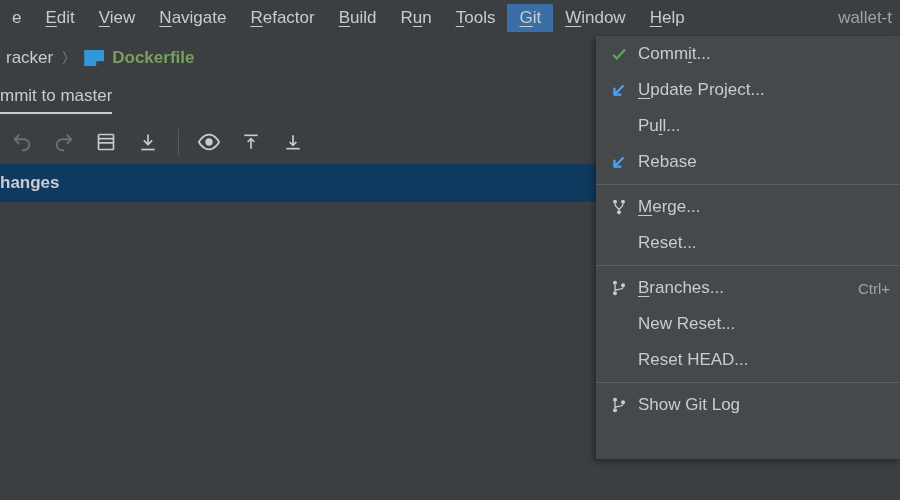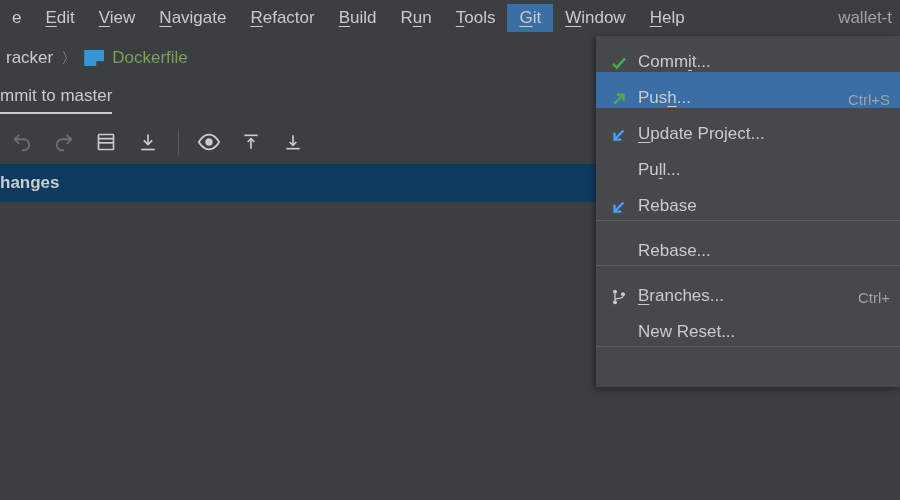--- a/index.html
+++ b/index.html
@@ -18,38 +18,38 @@
   .menubar{display:flex;align-items:center;height:36px;padding:0 0 0 0;background:var(--bg);}
   .menubar .mi{padding:4px 12px;cursor:default;}
   .menubar .mi.active{background:var(--bg-highlight);}
   .menubar .spacer{flex:1;}
   .menubar .proj{color:var(--fg-dim);padding:4px 8px 4px 30px;}
   .mn{text-decoration:underline;text-underline-offset:3px;}
 
   .breadcrumb{display:flex;align-items:center;height:44px;padding-left:0;background:var(--bg);}
   .breadcrumb .crumb{display:flex;align-items:center;padding:0 6px;color:var(--fg);}
   .breadcrumb .sep{color:var(--fg-dim);padding:0 2px;font-size:15px;}
-  .breadcrumb .file{color:var(--accent-green);}
+  .breadcrumb .file{color:var(--accent-green);font-weight:bold;}
   .docker-icon{width:20px;height:16px;background:#3296d8;display:inline-block;margin-right:8px;clip-path:polygon(0 0,100% 0,100% 70%,60% 70%,60% 100%,0 100%);}
 
   .tabrow{position:relative;display:flex;align-items:flex-end;height:40px;background:var(--bg);}
   .tab{height:40px;display:flex;align-items:center;padding:0 18px 0 0;}
   .tab-label{border-bottom:2px solid var(--fg);padding-bottom:6px;}
   .gear{position:absolute;right:14px;top:6px;font-size:20px;color:var(--fg);}
 
   .toolbar{display:flex;align-items:center;height:44px;background:var(--bg);gap:18px;padding-left:10px;}
   .tool{width:24px;height:24px;display:flex;align-items:center;justify-content:center;color:var(--fg);}
   .tool.dim{color:#6d7072;}
   .tool-sep{width:1px;height:26px;background:var(--sep);}
 
   .changes{height:38px;display:flex;align-items:center;background:var(--bg-panel-highlight);padding-left:0;font-weight:600;}
 
   
   .dropdown{position:absolute;left:596px;top:36px;width:304px;background:var(--bg-menu);box-shadow:-2px 2px 6px rgba(0,0,0,.4);z-index:10;}
-  .dropdown .row{display:flex;align-items:flex-end;height:36px;padding:0 10px;}
+  .dropdown .row{display:flex;align-items:center;height:36px;padding:0 10px;}
   .dropdown .row.hl{background:var(--bg-highlight);}
   .dropdown .row .ic{width:26px;display:flex;justify-content:center;align-items:center;}
   .dropdown .row .lbl{flex:1;padding-left:6px;}
   .dropdown .row .sc{color:var(--fg-dim);font-size:15px;}
   .dropdown .dsep{height:1px;background:var(--sep);margin:4px 0;}
 
   
   svg{display:block;}
 </style>
 </head>
@@ -152,30 +152,20 @@
 <div class="dropdown" id="git-dropdown">
     <div class="row">
       <span class="ic">
         <svg width="18" height="18" viewBox="0 0 24 24" fill="none" stroke="var(--icon-green)" stroke-width="3">
           <polyline points="4 13 9 18 20 6"></polyline>
         </svg>
       </span>
       <span class="lbl">Comm<span class="mn">i</span>t...</span>
       <span class="sc"></span>
     </div>
-    <div class="row hl">
-      <span class="ic">
-        <svg width="18" height="18" viewBox="0 0 24 24" fill="none" stroke="var(--icon-green)" stroke-width="3">
-          <line x1="6" y1="18" x2="18" y2="6"></line>
-          <polyline points="9 6 18 6 18 15"></polyline>
-        </svg>
-      </span>
-      <span class="lbl">Pus<span class="mn">h</span>...</span>
-      <span class="sc">Ctrl+S</span>
-    </div>
     <div class="row">
       <span class="ic">
         <svg width="18" height="18" viewBox="0 0 24 24" fill="none" stroke="var(--icon-blue)" stroke-width="3">
           <line x1="18" y1="6" x2="6" y2="18"></line>
           <polyline points="6 9 6 18 15 18"></polyline>
         </svg>
       </span>
       <span class="lbl"><span class="mn">U</span>pdate Project...</span>
       <span class="sc"></span>
     </div>
@@ -189,40 +179,69 @@
         <svg width="18" height="18" viewBox="0 0 24 24" fill="none" stroke="var(--icon-blue)" stroke-width="3">
           <line x1="18" y1="6" x2="6" y2="18"></line>
           <polyline points="6 9 6 18 15 18"></polyline>
         </svg>
       </span>
       <span class="lbl">Rebase</span>
       <span class="sc"></span>
     </div>
     <div class="dsep"></div>
     <div class="row">
-      <span class="ic"></span>
-      <span class="lbl">Rebase...</span>
+      <span class="ic">
+        <svg width="16" height="18" viewBox="0 0 24 24" fill="currentColor">
+          <circle cx="6" cy="4" r="3"></circle>
+          <circle cx="18" cy="4" r="3"></circle>
+          <circle cx="12" cy="20" r="3"></circle>
+          <path d="M6 7c0 6 6 6 6 10M18 7c0 6-6 6-6 10" fill="none" stroke="currentColor" stroke-width="2"></path>
+        </svg>
+      </span>
+      <span class="lbl"><span class="mn">M</span>erge...</span>
+      <span class="sc"></span>
+    </div>
+    <div class="row">
+      <span class="ic"></span>
+      <span class="lbl">Reset...</span>
       <span class="sc"></span>
     </div>
     <div class="dsep"></div>
     <div class="row">
       <span class="ic">
         <svg width="16" height="18" viewBox="0 0 24 24" fill="currentColor">
           <circle cx="6" cy="4" r="3"></circle>
           <circle cx="6" cy="20" r="3"></circle>
           <circle cx="18" cy="8" r="3"></circle>
           <path d="M6 7v10M18 11c0 5-12 1-12 6" fill="none" stroke="currentColor" stroke-width="2"></path>
         </svg>
       </span>
       <span class="lbl"><span class="mn">B</span>ranches...</span>
       <span class="sc">Ctrl+</span>
     </div>
     <div class="row">
       <span class="ic"></span>
       <span class="lbl">New Reset...</span>
       <span class="sc"></span>
     </div>
+    <div class="row">
+      <span class="ic"></span>
+      <span class="lbl">Reset HEAD...</span>
+      <span class="sc"></span>
+    </div>
     <div class="dsep"></div>
     <div class="row">
+      <span class="ic">
+        <svg width="16" height="18" viewBox="0 0 24 24" fill="currentColor">
+          <circle cx="6" cy="4" r="3"></circle>
+          <circle cx="6" cy="20" r="3"></circle>
+          <circle cx="18" cy="8" r="3"></circle>
+          <path d="M6 7v10M18 11c0 5-12 1-12 6" fill="none" stroke="currentColor" stroke-width="2"></path>
+        </svg>
+      </span>
+      <span class="lbl">Show Git Log</span>
+      <span class="sc"></span>
+    </div>
+    <div class="row">
       <span class="ic"></span>
       <span class="sc"></span>
     </div>
   </div>
 
 </body></html>

